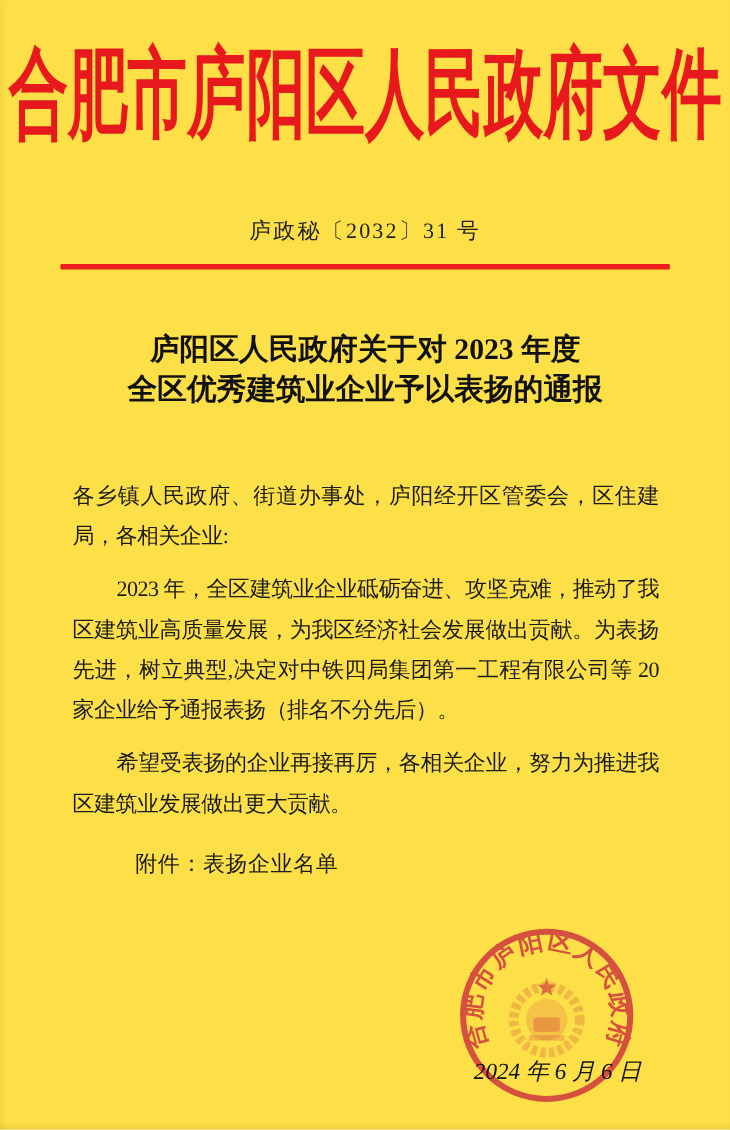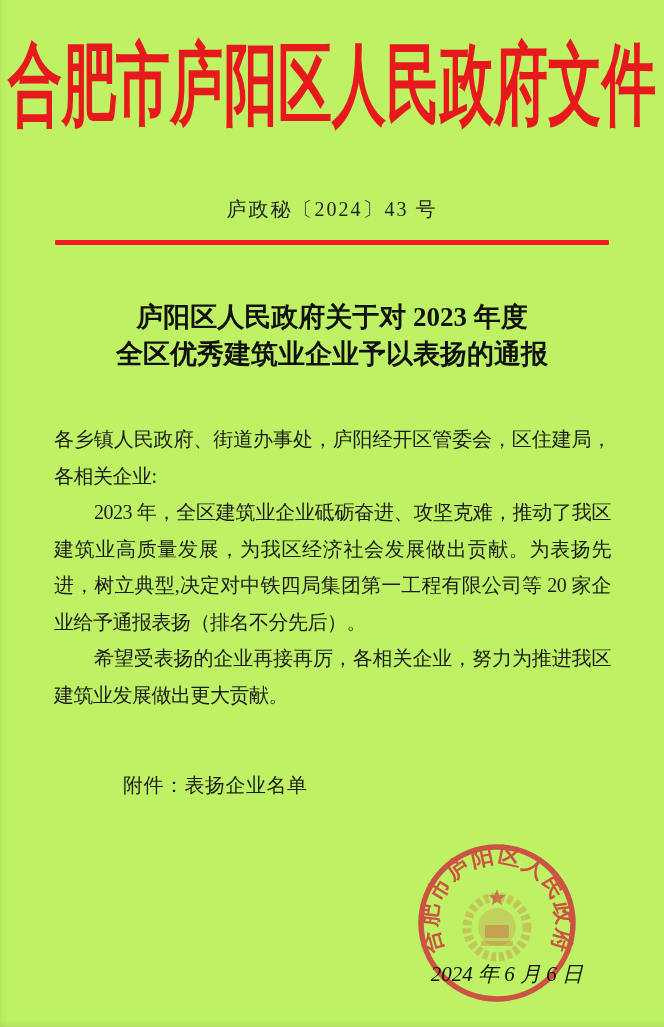--- a/index.html
+++ b/index.html
@@ -5,21 +5,21 @@
   html, body {
     margin: 0;
     padding: 0;
     background: #ffffff;
     font-family: "Liberation Serif", "DejaVu Serif", serif;
   }
   .page {
     position: relative;
     width: 664px;
     height: 1027px;
-    background: #bef264;
+    background: #fde047;
     overflow: hidden;
     color: #1b1b1b;
     box-shadow: inset 0 -8px 10px -8px rgba(0,0,0,0.15),
                 inset 8px 0 10px -9px rgba(0,0,0,0.10);
   }
   .header-title {
     position: absolute;
     top: 26px;
     left: 0;
     right: 0;
@@ -67,21 +67,21 @@
     position: absolute;
     top: 421px;
     left: 54px;
     width: 557px;
     font-size: 20px;
     line-height: 36.5px;
     letter-spacing: -0.5px;
     text-align: justify;
     color: #1b1b1b;
   }
-  .body-block p { margin: 0; }
+  .body-block p { margin: 12px; }
   .body-block p.indent { text-indent: 2em; }
   .attachment {
     position: absolute;
     top: 772px;
     left: 123px;
     font-size: 20px;
     letter-spacing: 0.5px;
     color: #1b1b1b;
   }
   .seal {
@@ -109,21 +109,21 @@
     font-style: italic;
   }
 </style>
 </head>
 <body>
 
 <div class="page">
 
   <div class="header-title">合肥市庐阳区人民政府文件</div>
 
-  <div class="doc-number">庐政秘〔2024〕43 号</div>
+  <div class="doc-number">庐政秘〔2032〕31 号</div>
 
   <div class="red-line"></div>
 
   <h1 class="doc-title">
     <span>庐阳区人民政府关于对 2023 年度</span><br>
     <span>全区优秀建筑业企业予以表扬的通报</span>
   </h1>
 
   <div class="body-block">
     <p>各乡镇人民政府、街道办事处，庐阳经开区管委会，区住建局，各相关企业:</p>

